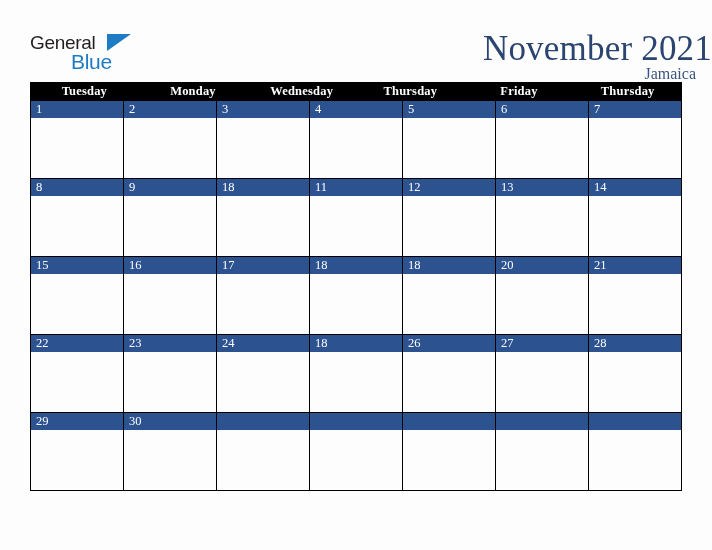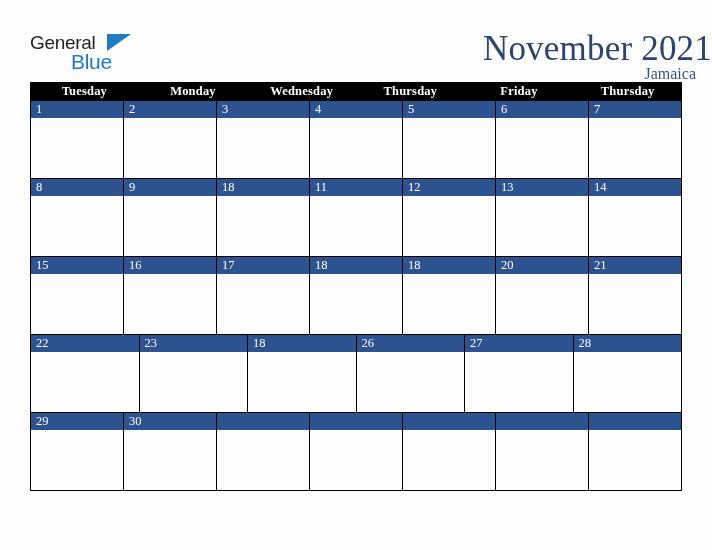--- a/index.html
+++ b/index.html
@@ -341,20 +341,26 @@
           <div class="day-body"></div>
         </div>
         <div class="day-cell">
           <div class="day-band">
               <span class="day-number">23</span>
             </div>
           <div class="day-body"></div>
         </div>
         <div class="day-cell">
           <div class="day-band">
+              <span class="day-number">24</span>
+            </div>
+          <div class="day-body"></div>
+        </div>
+        <div class="day-cell">
+          <div class="day-band">
               <span class="day-number">18</span>
             </div>
           <div class="day-body"></div>
         </div>
         <div class="day-cell">
           <div class="day-band">
               <span class="day-number">26</span>
             </div>
           <div class="day-body"></div>
         </div>

